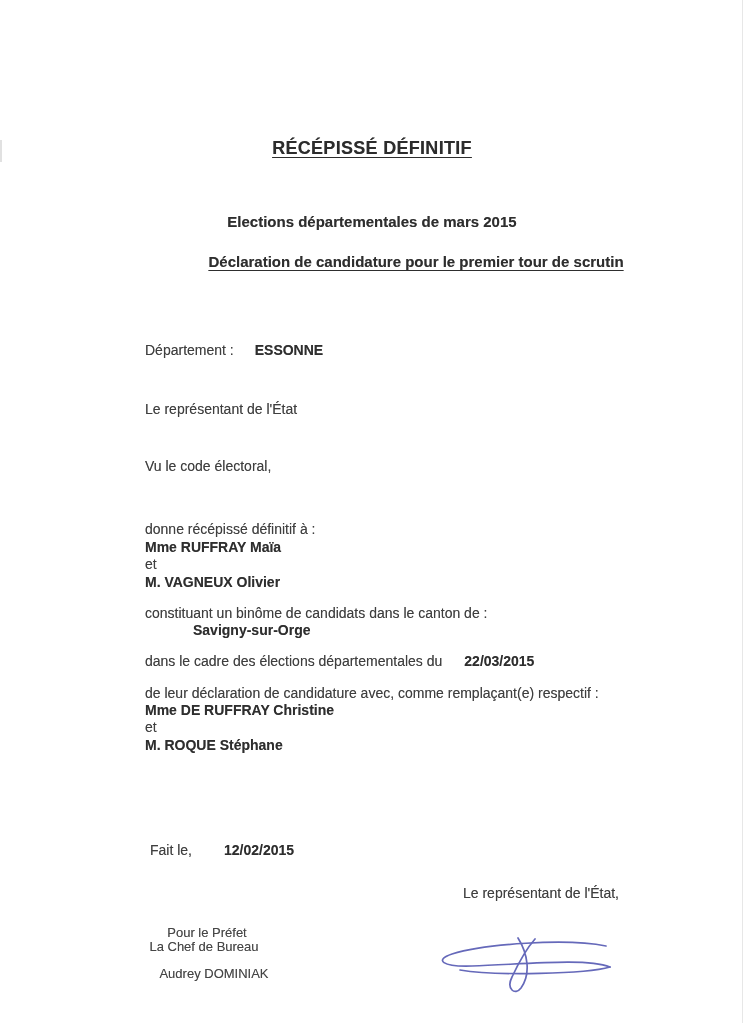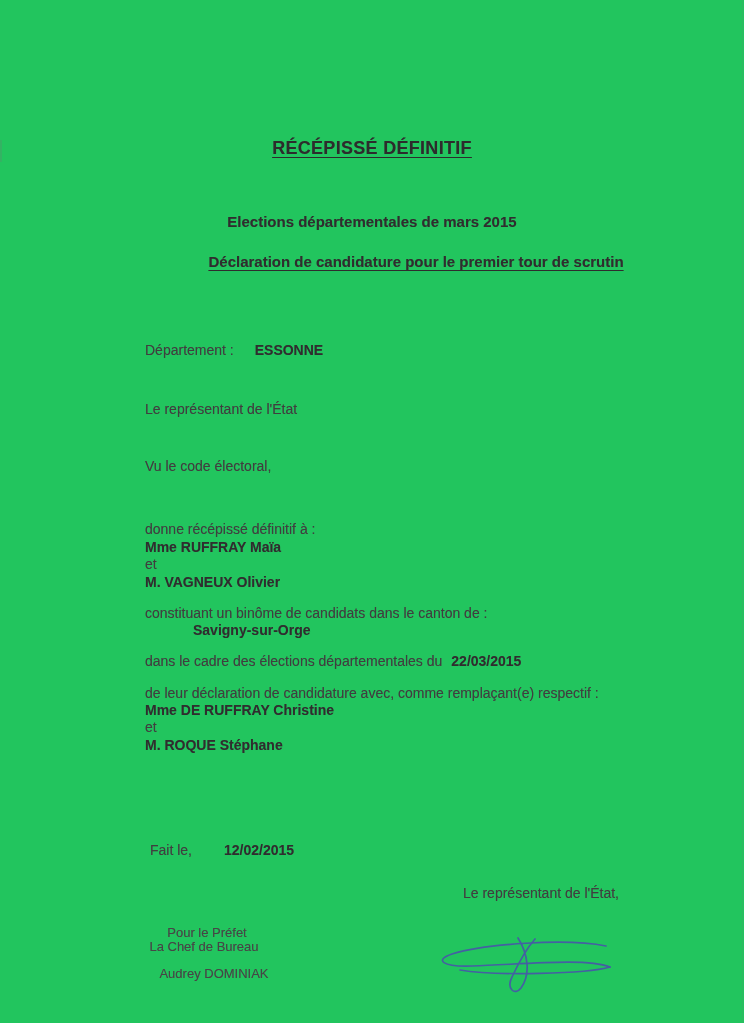--- a/index.html
+++ b/index.html
@@ -4,21 +4,21 @@
 <style>
   html, body {
     margin: 0;
     padding: 0;
     background: #e8e8e8;
   }
   .page {
     position: relative;
     width: 744px;
     height: 1023px;
-    background: #22c55e;
+    background: #ffffff;
     overflow: hidden;
     font-family: "Liberation Sans", sans-serif;
     color: #3d3d3d;
   }
   .line {
     position: absolute;
     left: 145px;
     font-size: 14px;
     line-height: 17px;
     white-space: nowrap;
@@ -49,21 +49,21 @@
     margin-top: 19px;
   }
   .heading {
     font-size: 15px;
     font-weight: bold;
     color: #2e2e2e;
     text-decoration: underline;
     text-underline-offset: 3px;
   }
   .value-gap-20 { display: inline-block; margin-left: 21px; }
-  .value-gap-22 { display: inline-block; margin-left: 9px; }
+  .value-gap-22 { display: inline-block; margin-left: 22px; }
   .value-gap-30 { display: inline-block; margin-left: 32px; }
   .sig-small {
     position: absolute;
     font-size: 13px;
     line-height: 14px;
     width: 744px;
     left: 0;
     white-space: nowrap;
     color: #464646;
     text-shadow: 0 0 0.5px rgba(80,80,80,0.5);

